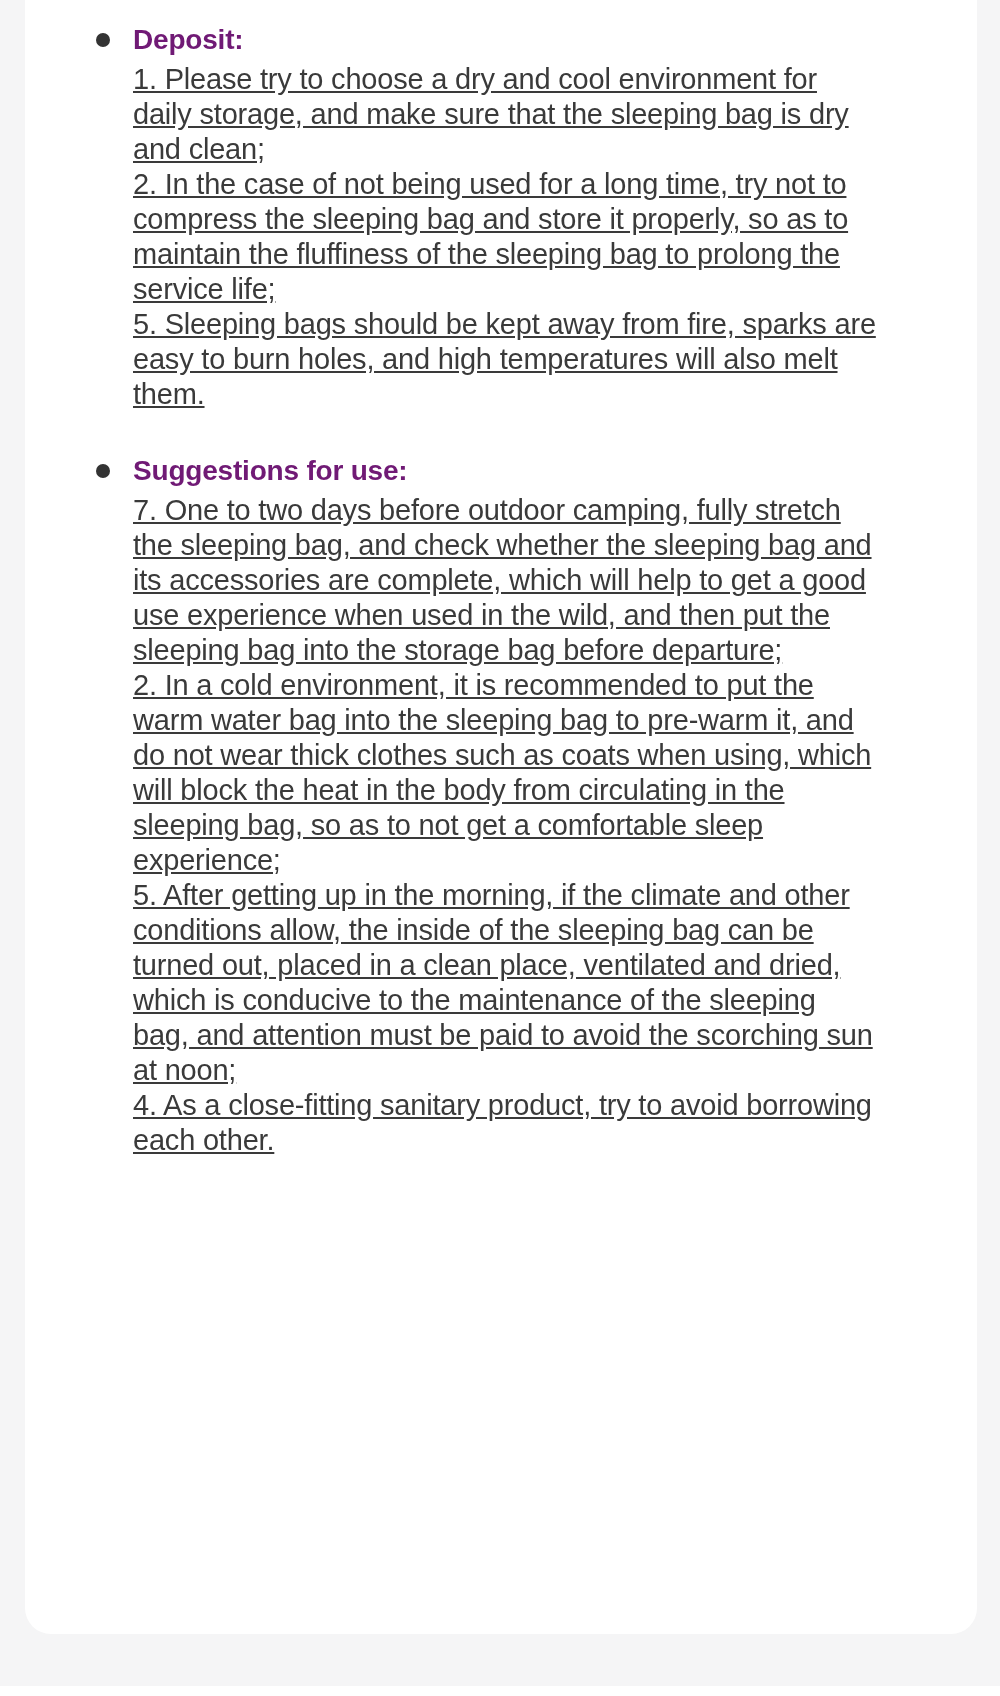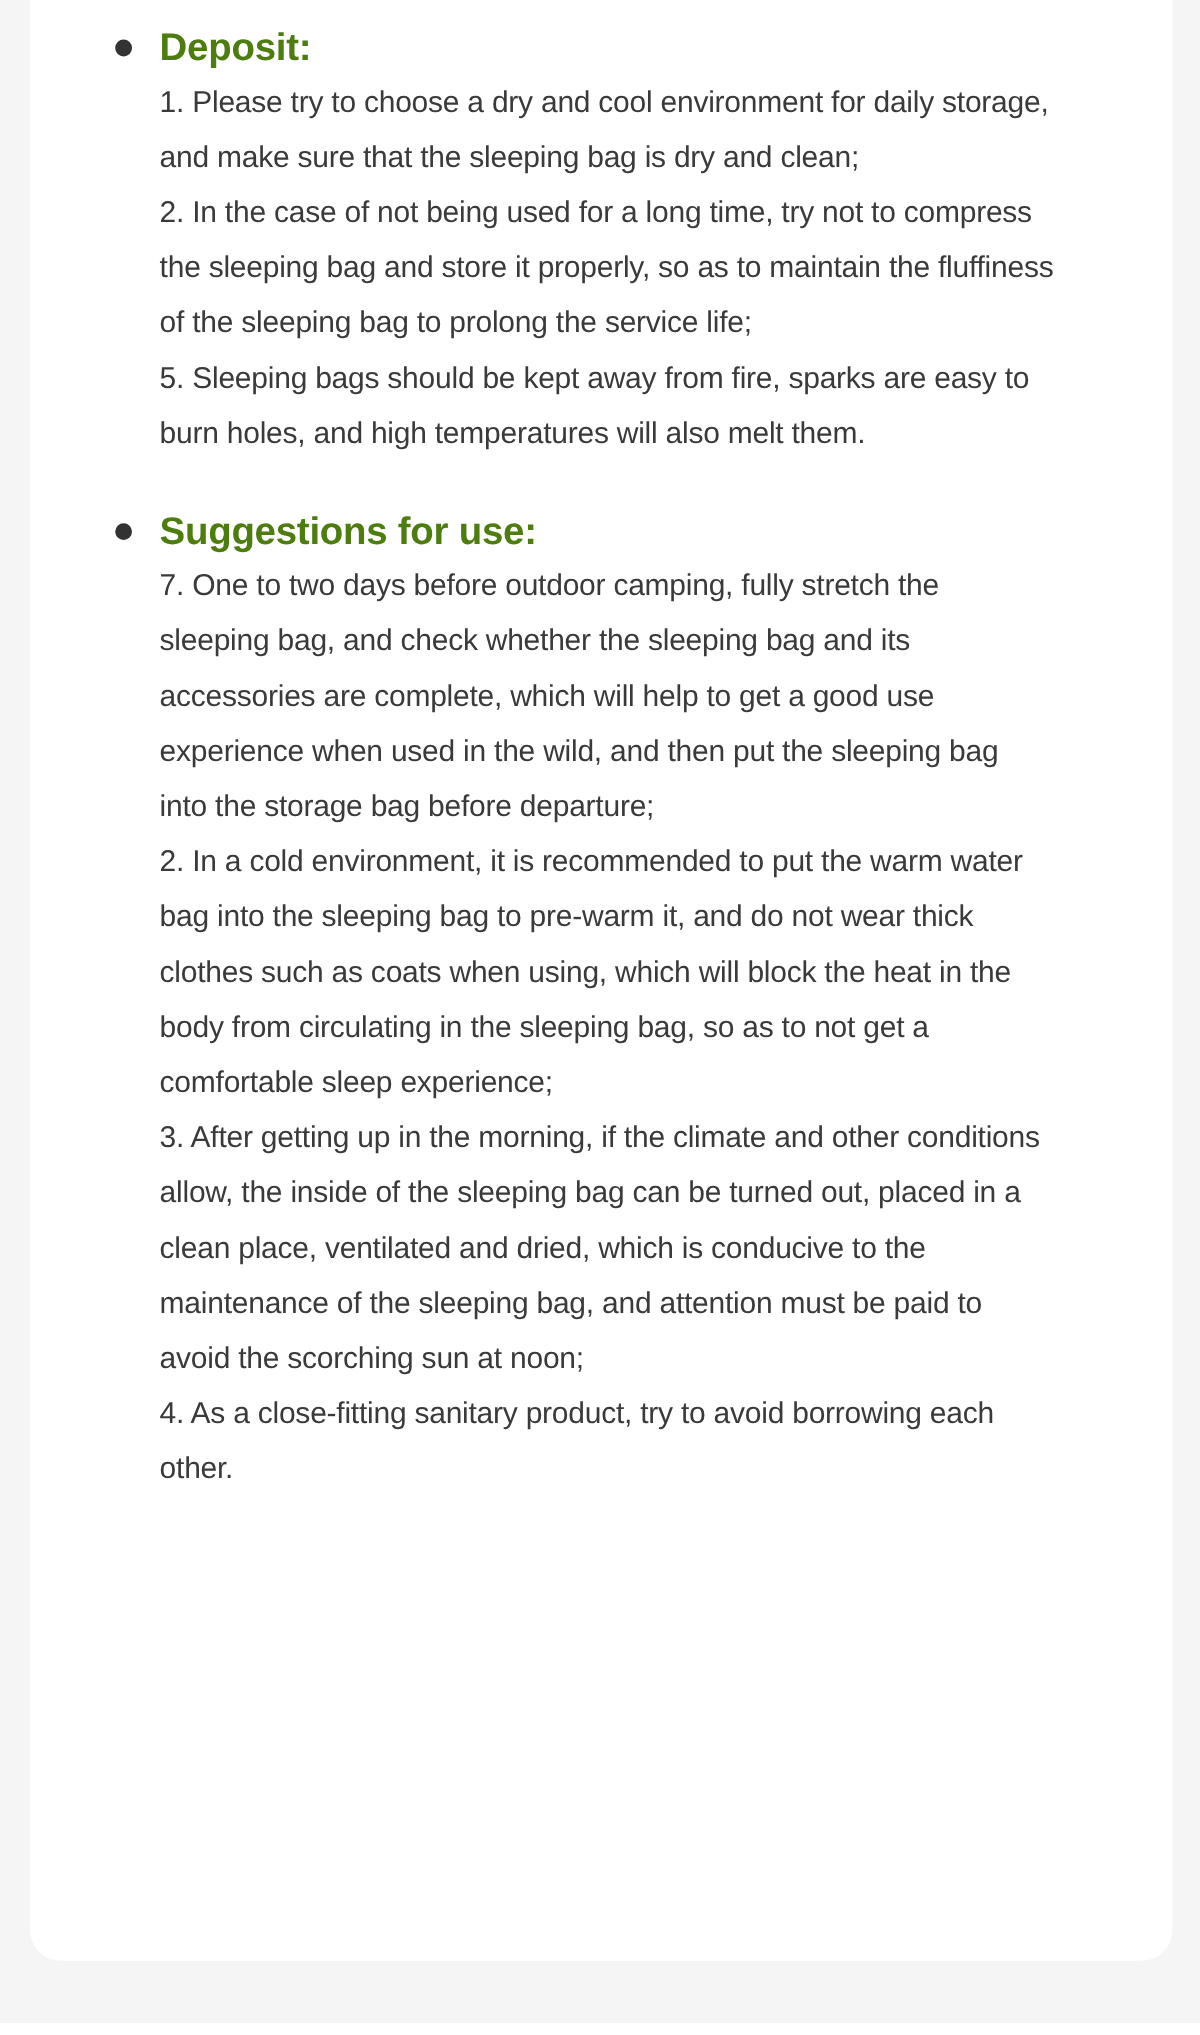--- a/index.html
+++ b/index.html
@@ -37,32 +37,33 @@
     position: absolute;
     left: 71px;
     top: 16px;
     width: 14px;
     height: 14px;
     border-radius: 50%;
     background: #333333;
   }
   .section h2 {
     margin: 0;
-    font-size: 32px;
+    font-size: 28px;
     line-height: 45px;
     font-weight: bold;
-    color: #4d7c0f;
+    color: #701a75;
     letter-spacing: -0.2px;
   }
   .section p {
     margin: 0;
-    font-size: 25px;
-    line-height: 46px;
+    font-size: 29px;
+    line-height: 35px;
     color: #3a3a3a;
     letter-spacing: -0.2px;
+    text-decoration: underline;
   }
   .next-card-strip {
     position: absolute;
     left: 0;
     top: 1686px;
     width: 1000px;
     height: 10px;
     background: #ffffff;
   }
 </style>
@@ -77,19 +78,19 @@
     <p>1. Please try to choose a dry and cool environment for daily storage, and make sure that the sleeping bag is dry and clean;</p>
     <p>2. In the case of not being used for a long time, try not to compress the sleeping bag and store it properly, so as to maintain the fluffiness of the sleeping bag to prolong the service life;</p>
     <p>5. Sleeping bags should be kept away from fire, sparks are easy to burn holes, and high temperatures will also melt them.</p>
   </section>
 
   <section class="section">
     <span class="bullet"></span>
     <h2>Suggestions for use:</h2>
     <p>7. One to two days before outdoor camping, fully stretch the sleeping bag, and check whether the sleeping bag and its accessories are complete, which will help to get a good use experience when used in the wild, and then put the sleeping bag into the storage bag before departure;</p>
     <p>2. In a cold environment, it is recommended to put the warm water bag into the sleeping bag to pre-warm it, and do not wear thick clothes such as coats when using, which will block the heat in the body from circulating in the sleeping bag, so as to not get a comfortable sleep experience;</p>
-    <p>3. After getting up in the morning, if the climate and other conditions allow, the inside of the sleeping bag can be turned out, placed in a clean place, ventilated and dried, which is conducive to the maintenance of the sleeping bag, and attention must be paid to avoid the scorching sun at noon;</p>
+    <p>5. After getting up in the morning, if the climate and other conditions allow, the inside of the sleeping bag can be turned out, placed in a clean place, ventilated and dried, which is conducive to the maintenance of the sleeping bag, and attention must be paid to avoid the scorching sun at noon;</p>
     <p>4. As a close-fitting sanitary product, try to avoid borrowing each other.</p>
   </section>
 
 </div>
 
 <div class="next-card-strip"></div>
 
 </body></html>

